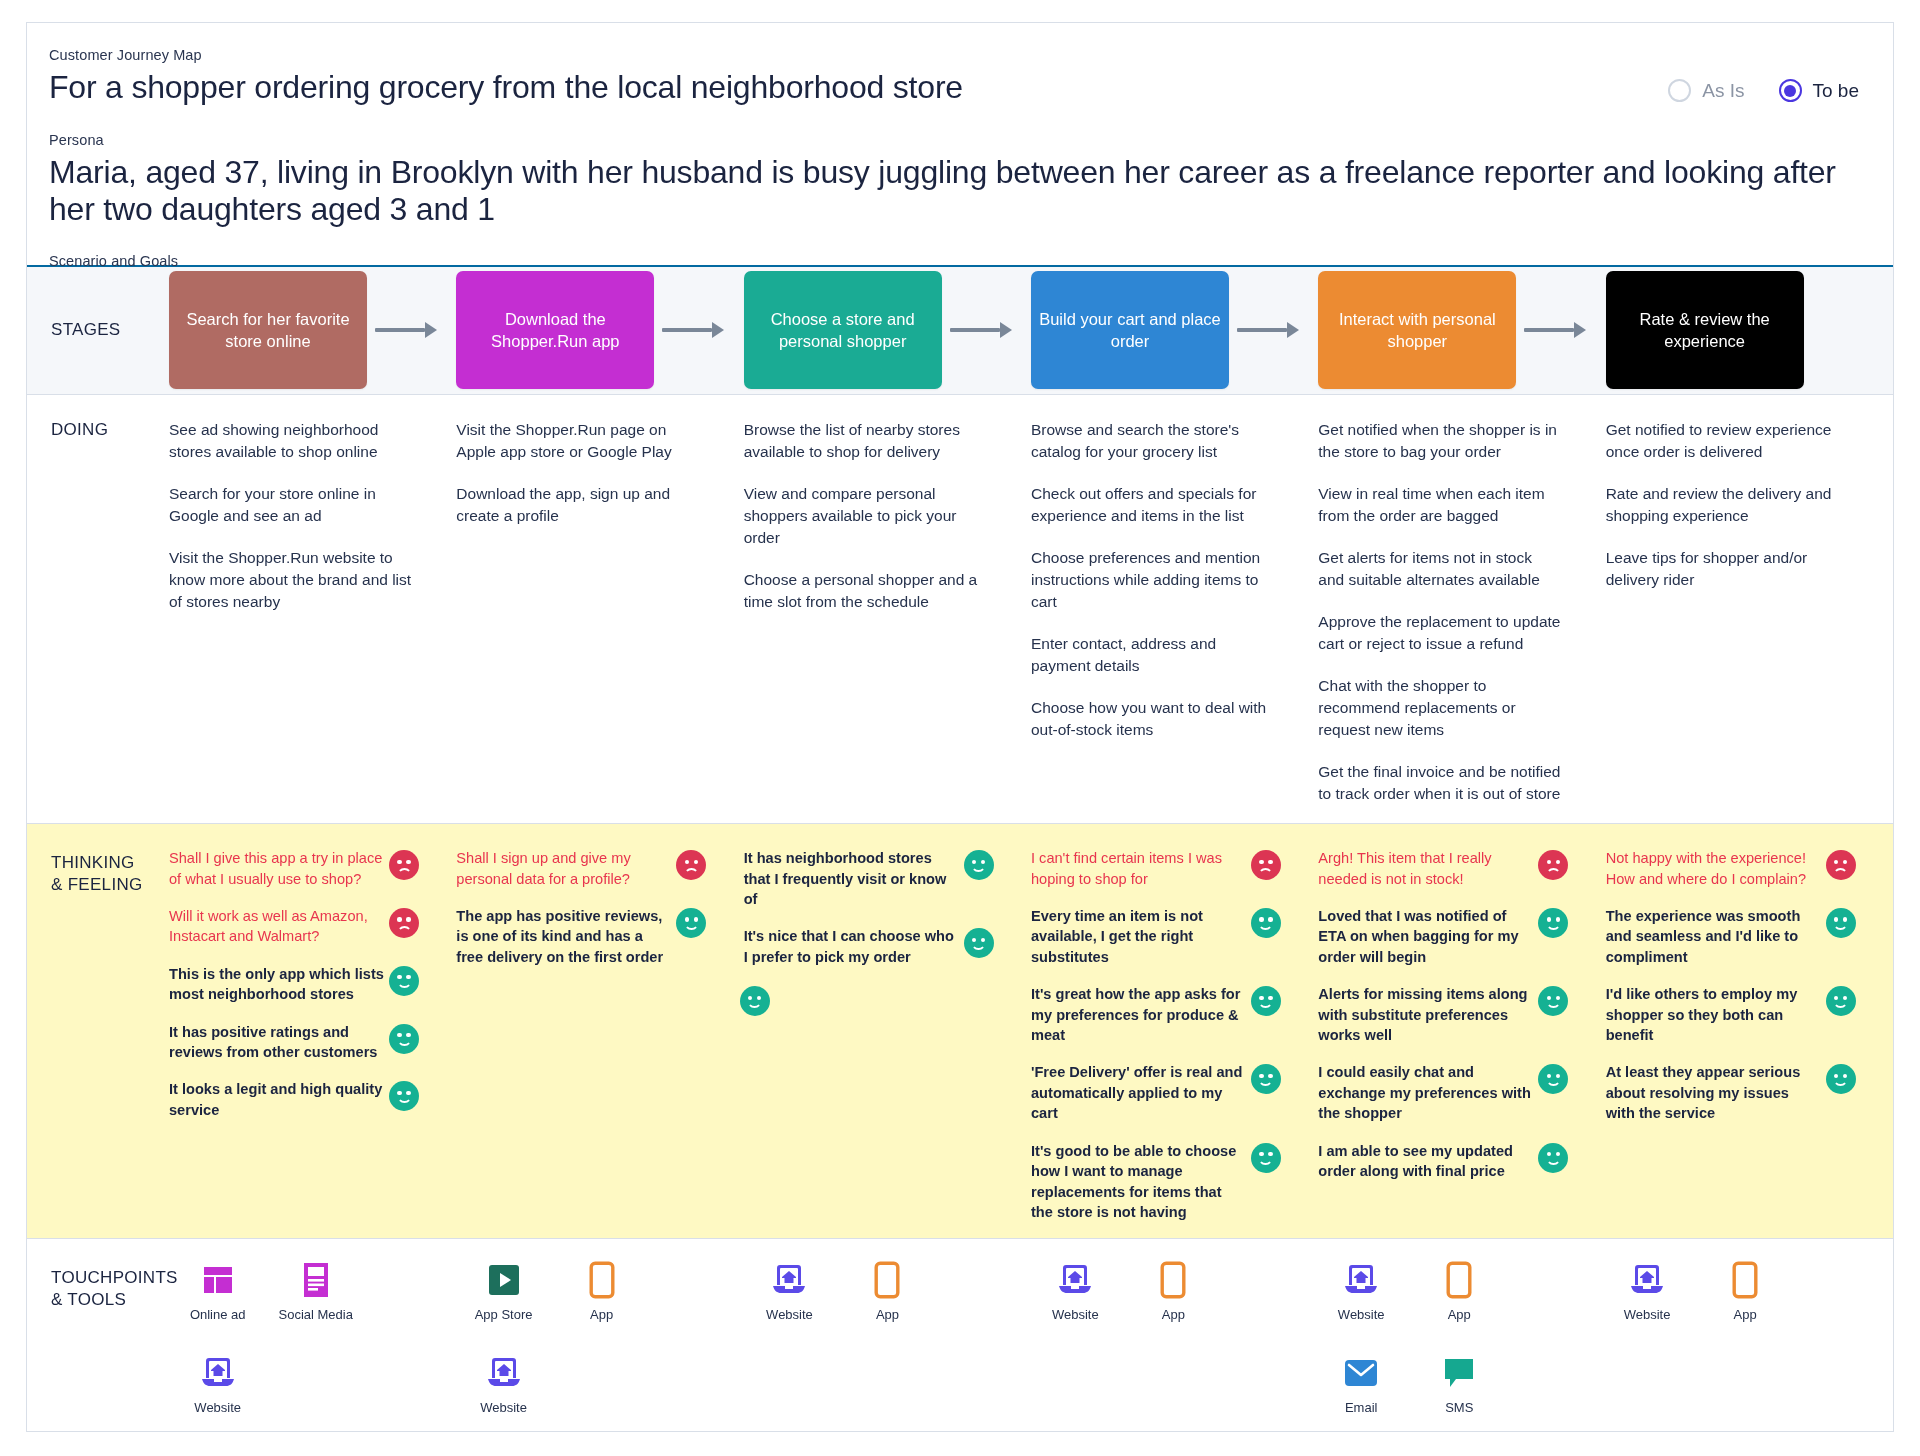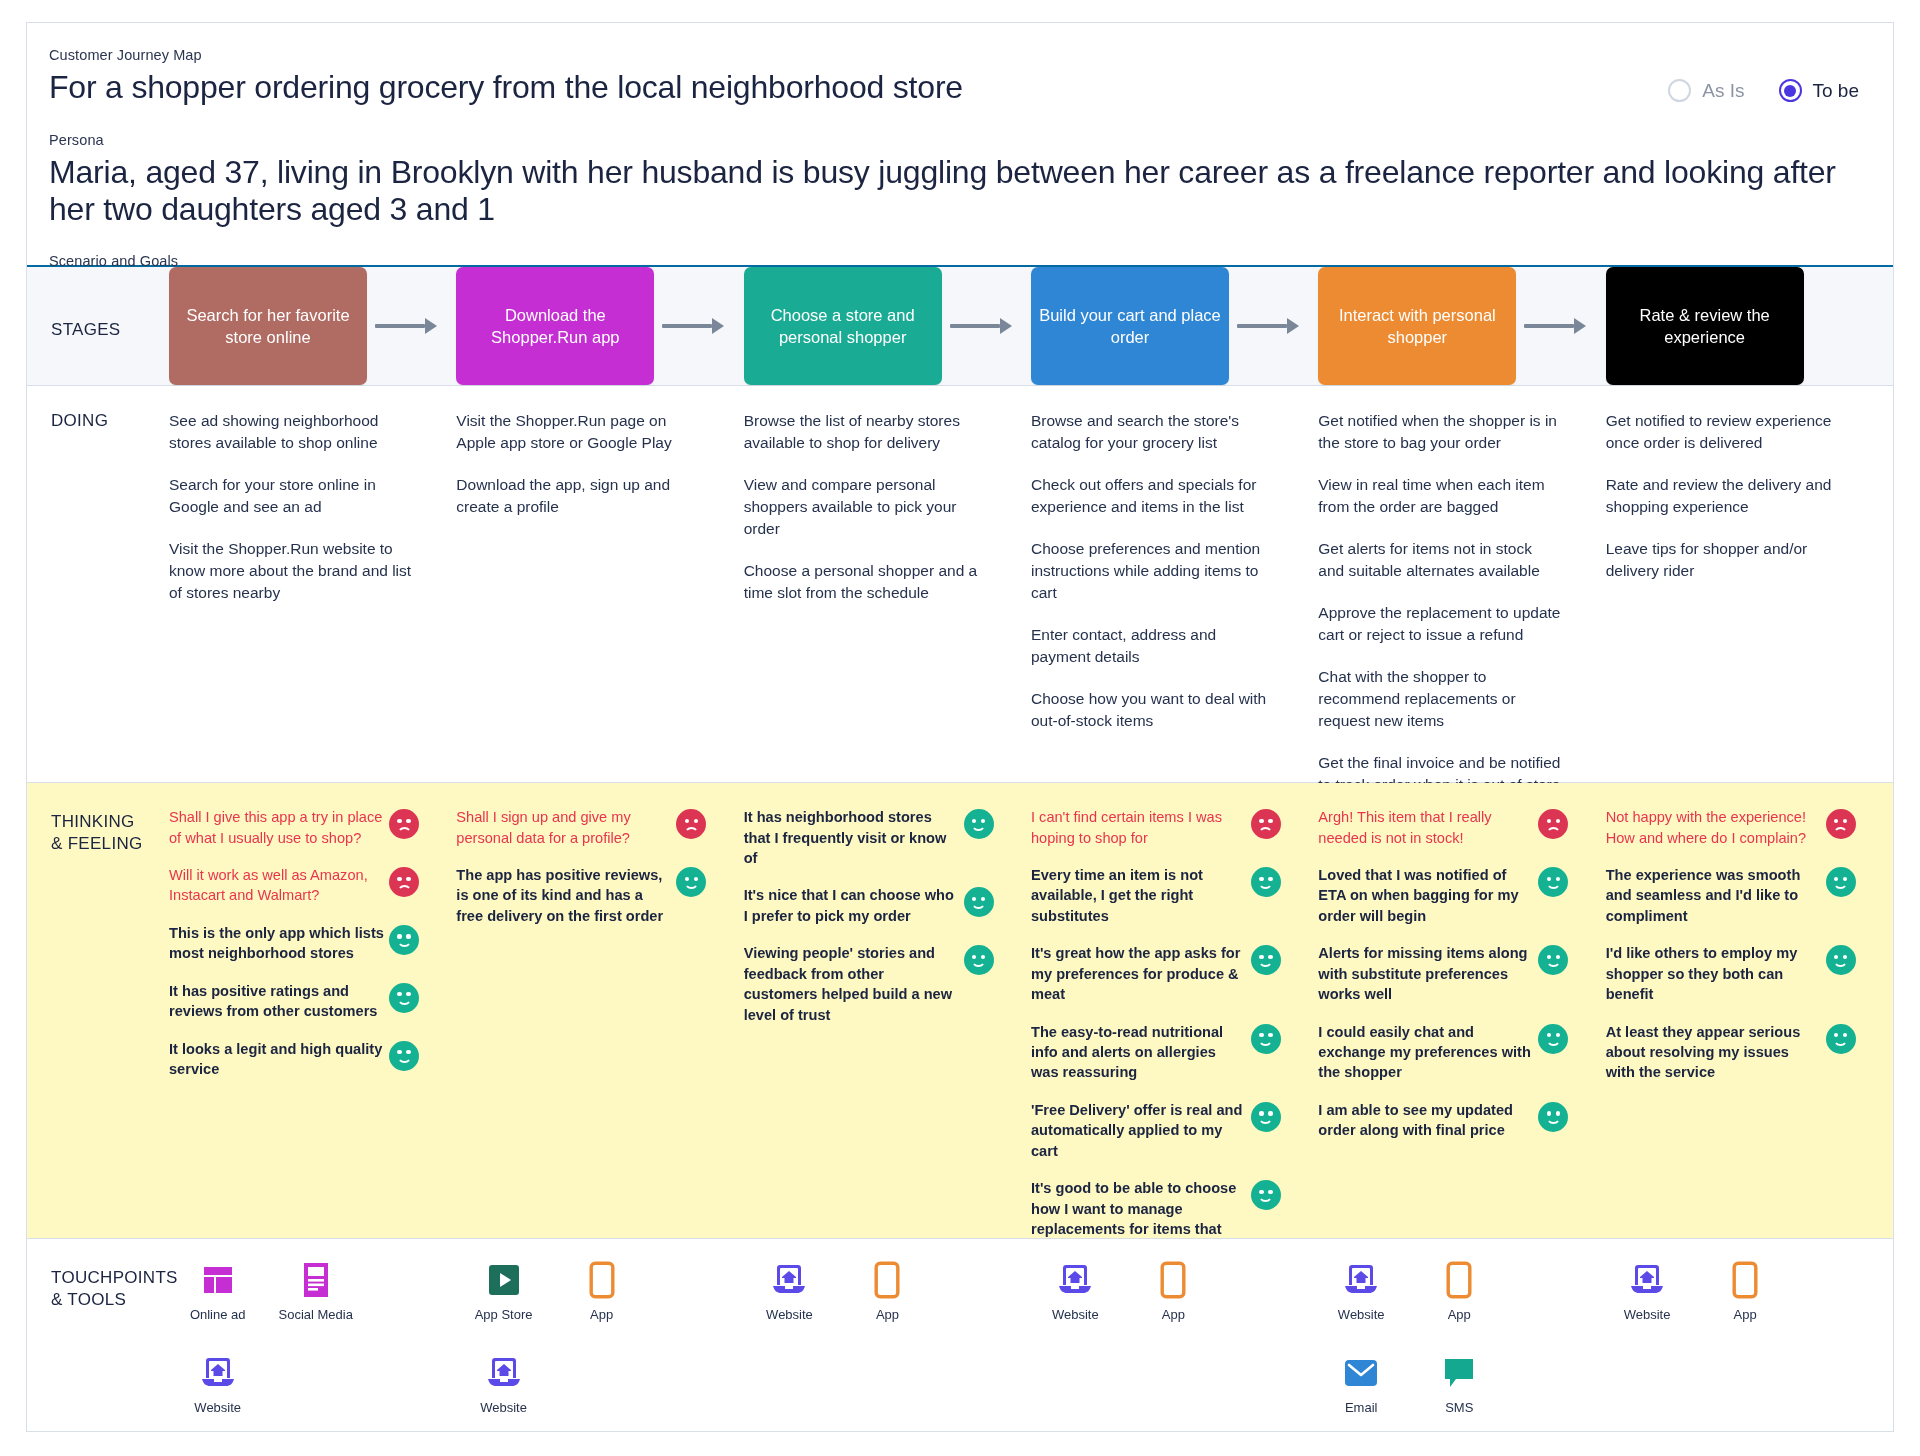--- a/index.html
+++ b/index.html
@@ -364,21 +364,20 @@
             </div>
             <div class="tf-row">
               <div class="tf-text pos">It's nice that I can choose who I prefer to pick my order</div>
               <span class="face happy">
                 <span class="eye l"></span>
                 <span class="eye r"></span>
                 <span class="mouth"></span>
               </span>
             </div>
             <div class="tf-row">
-              <div class="tf-text pos">Viewing people' stories and feedback from other customers helped build a new level of trust</div>
               <span class="face happy">
                 <span class="eye l"></span>
                 <span class="eye r"></span>
                 <span class="mouth"></span>
               </span>
             </div>
           </div>
           <div class="col">
             <div class="tf-row">
               <div class="tf-text neg">I can't find certain items I was hoping to shop for</div>
@@ -391,28 +390,20 @@
             <div class="tf-row">
               <div class="tf-text pos">Every time an item is not available, I get the right substitutes</div>
               <span class="face happy">
                 <span class="eye l"></span>
                 <span class="eye r"></span>
                 <span class="mouth"></span>
               </span>
             </div>
             <div class="tf-row">
               <div class="tf-text pos">It's great how the app asks for my preferences for produce &amp; meat</div>
-              <span class="face happy">
-                <span class="eye l"></span>
-                <span class="eye r"></span>
-                <span class="mouth"></span>
-              </span>
-            </div>
-            <div class="tf-row">
-              <div class="tf-text pos">The easy-to-read nutritional info and alerts on allergies was reassuring</div>
               <span class="face happy">
                 <span class="eye l"></span>
                 <span class="eye r"></span>
                 <span class="mouth"></span>
               </span>
             </div>
             <div class="tf-row">
               <div class="tf-text pos">'Free Delivery' offer is real and automatically applied to my cart</div>
               <span class="face happy">
                 <span class="eye l"></span>

